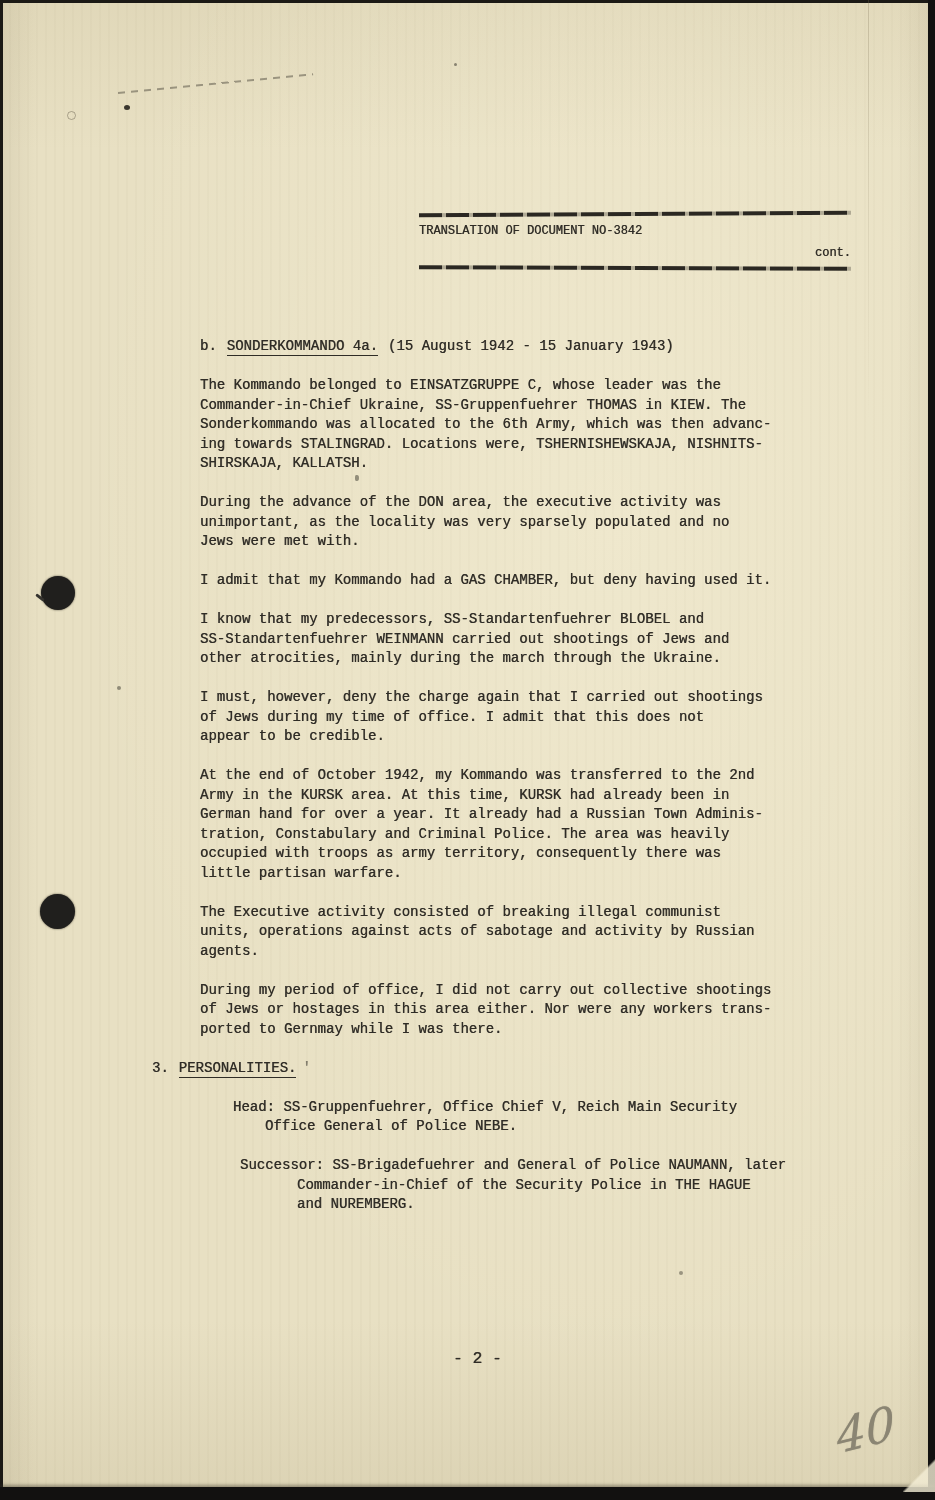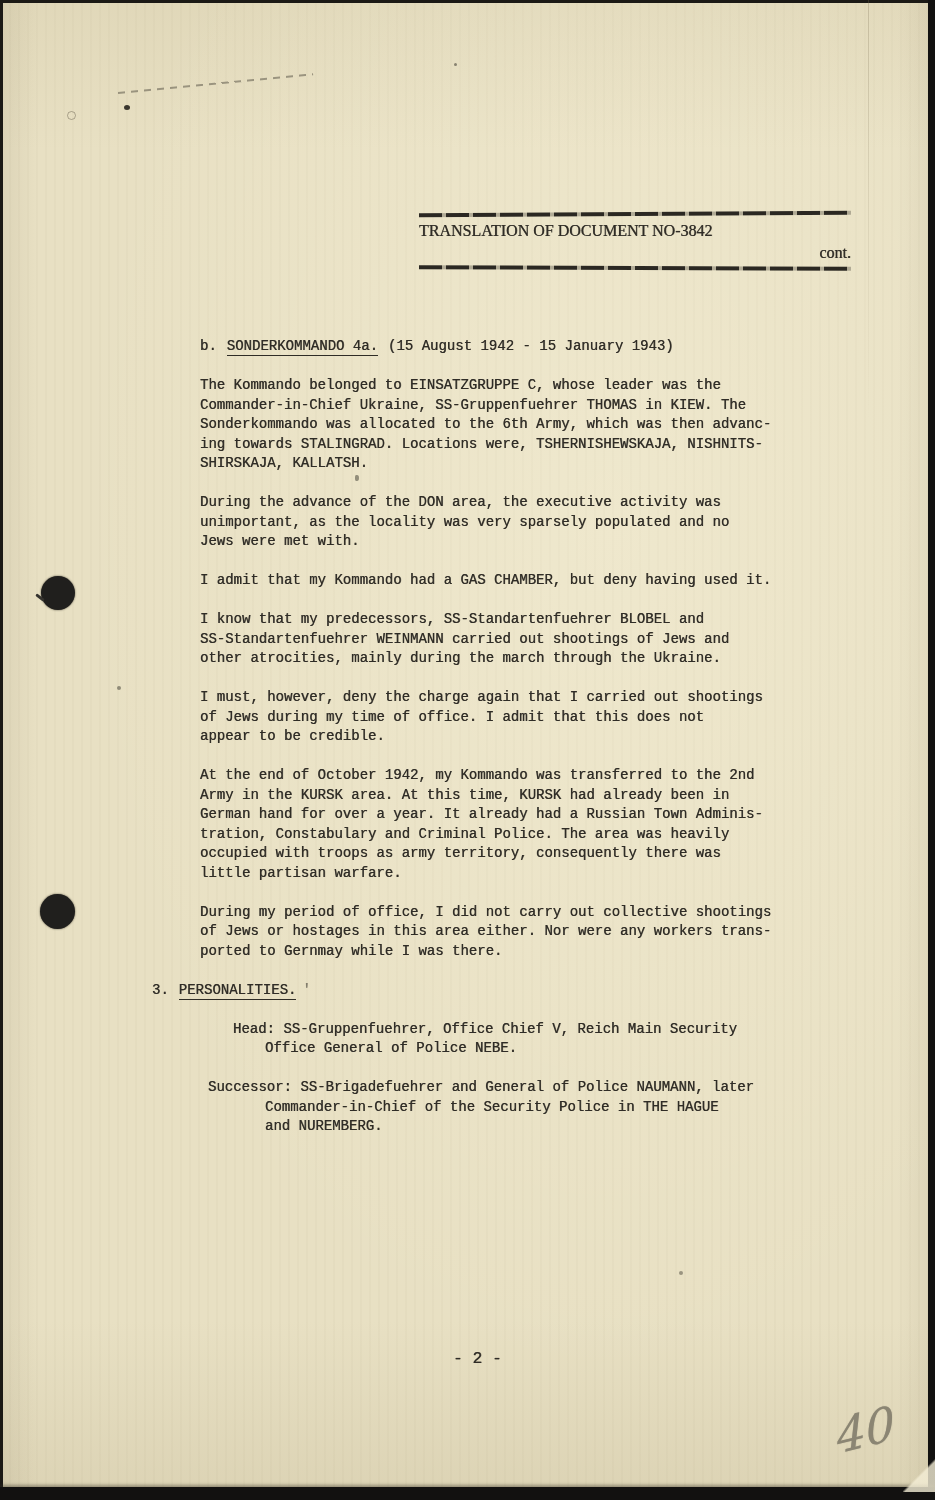--- a/index.html
+++ b/index.html
@@ -45,41 +45,41 @@
   .sp5{left:679px;top:1271px;width:4px;height:4px;opacity:.45;}
   .sp6{left:355px;top:475px;width:4px;height:6px;opacity:.5;border-radius:40% 60% 60% 40%;}
 
   
   .ink{
     color:#2f2c26;
     text-shadow:0.4px 0.3px 0.6px rgba(47,44,38,.60), -0.2px 0 0.4px rgba(47,44,38,.30);
   }
 
   
-  .stamp{position:absolute;left:419px;top:212px;width:432px;font-size:16px;line-height:22px;font-family:Liberation Serif, serif;}
+  .stamp{position:absolute;left:419px;top:212px;width:432px;font-size:12px;line-height:22px;}
   .rule{height:4px;margin:0;border:none;
     background:repeating-linear-gradient(90deg,#2b2822 0 23px, rgba(43,40,34,.30) 23px 27px);
   }
   .rule-top{margin-bottom:4px;transform:rotate(-.3deg);}
   .rule-bottom{margin-top:2px;transform:rotate(.2deg);}
   .cont-line{padding-left:135px;text-align:right;}
 
   
   .col{position:absolute;left:200px;top:337px;width:680px;font-size:14px;line-height:19.5px;}
   .para{white-space:pre-line;margin:0 0 19.5px 0;}
   .hline{margin:0 0 19.5px 0;}
   .lbl{padding-right:10px;}
   .u{border-bottom:1.6px solid currentColor;padding-bottom:1px;}
   .suffix{margin-left:10px;}
   .sec3{margin-left:-48px;}
   .suba{margin-left:-20px;}
   .stray{opacity:.55;margin-left:6px;}
   .entry{white-space:pre-line;margin:0 0 19.5px 0;}
   .entry-head{padding-left:65px;text-indent:-32px;}
-  .entry-succ{padding-left:65px;text-indent:-57px;}
+  .entry-succ{padding-left:65px;text-indent:-57px;margin-left:32px;}
 
   .pagenum{position:absolute;left:453px;top:1349px;font-size:16.3px;}
 
   .handwritten{
     position:absolute;left:836px;top:1402px;
     font-family:"DejaVu Serif",serif;font-style:italic;
     font-size:47px;color:#827d6c;opacity:.9;
     transform:rotate(-14deg) skewX(-10deg);
     text-shadow:0 0 1px rgba(130,125,108,.6);
   }
@@ -134,20 +134,23 @@
 other atrocities, mainly during the march through the Ukraine.</div>
   <div class="para">I must, however, deny the charge again that I carried out shootings
 of Jews during my time of office. I admit that this does not
 appear to be credible.</div>
   <div class="para">At the end of October 1942, my Kommando was transferred to the 2nd
 Army in the KURSK area. At this time, KURSK had already been in
 German hand for over a year. It already had a Russian Town Adminis-
 tration, Constabulary and Criminal Police. The area was heavily
 occupied with troops as army territory, consequently there was
 little partisan warfare.</div>
+  <div class="para">The Executive activity consisted of breaking illegal communist
+units, operations against acts of sabotage and activity by Russian
+agents.</div>
   <div class="para">During my period of office, I did not carry out collective shootings
 of Jews or hostages in this area either. Nor were any workers trans-
 ported to Gernmay while I was there.</div>
 
   <div class="hline sec3">
     <span class="lbl">3.</span><span class="u">PERSONALITIES.</span><span class="stray">'</span>
   </div>
 
 
   <div class="entry entry-head">Head: SS-Gruppenfuehrer, Office Chief V, Reich Main Security

